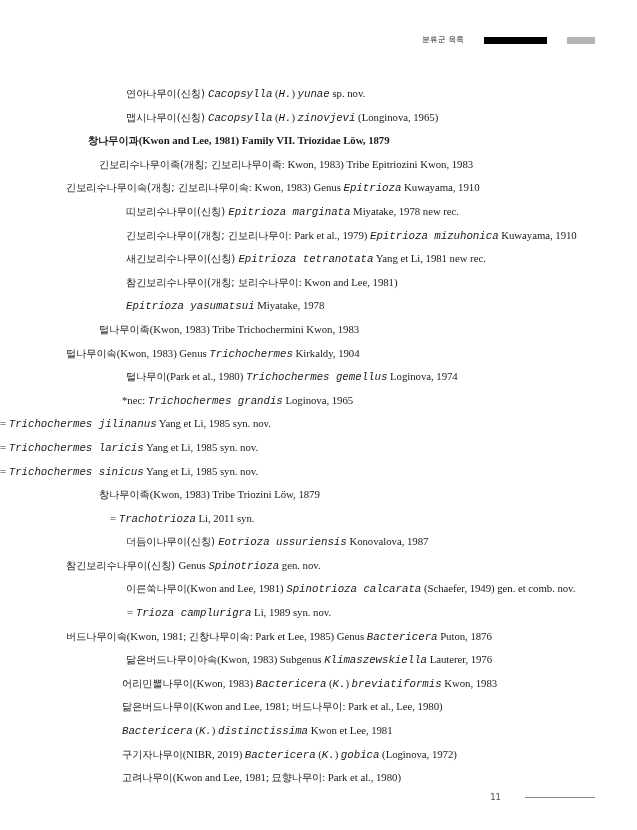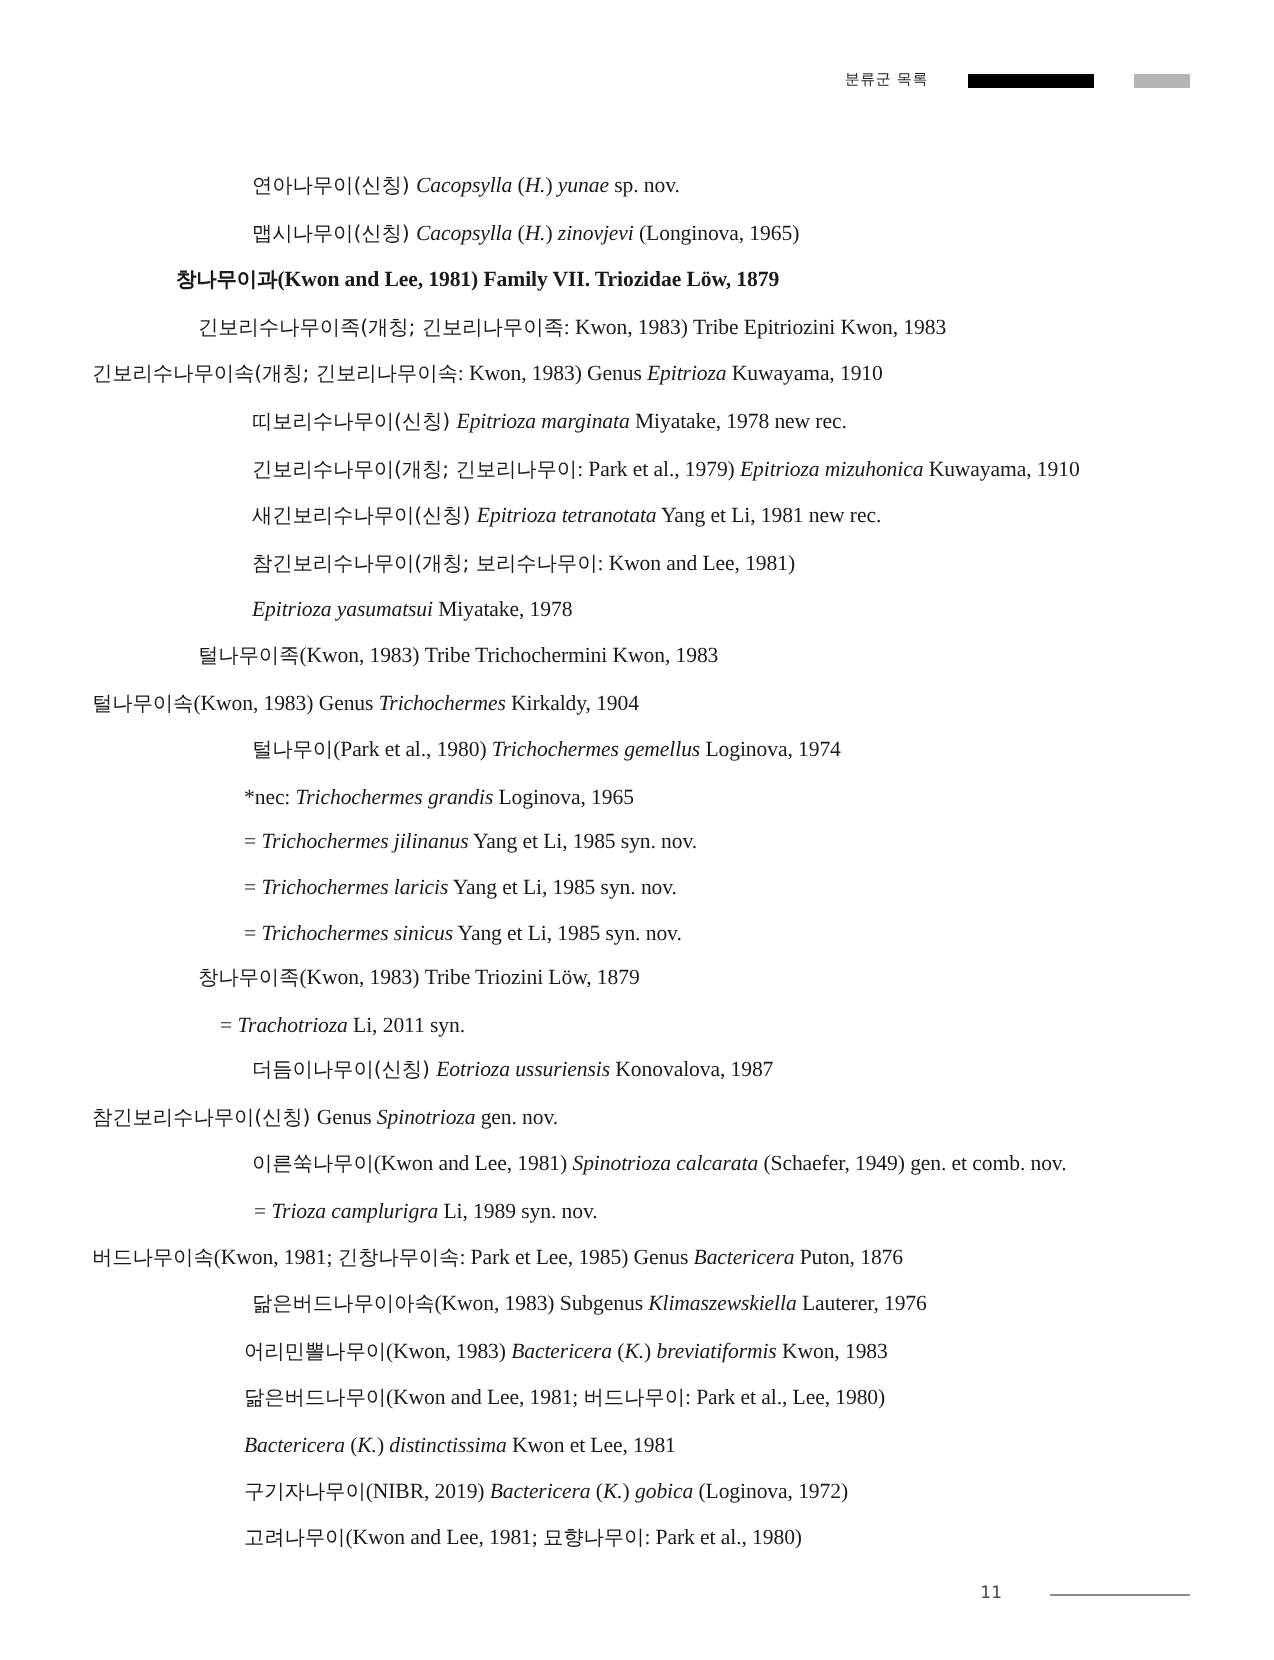--- a/index.html
+++ b/index.html
@@ -56,39 +56,40 @@
     line-height: 22.6px;
     white-space: nowrap;
     letter-spacing: -0.05px;
   }
   .line .ko {
     font-family: "DejaVu Sans", "Liberation Sans", sans-serif;
     font-size: 10.2px;
   }
   .line i {
     font-style: italic;
+    font-family: Liberation Mono, monospace;
   }
   .line b,
   .line .bold {
     font-weight: bold;
   }
   .line.bold-line {
     font-weight: bold;
   }
   .line.bold-line .ko {
     font-weight: bold;
   }
 
   
   .ind-0 { padding-left: 88px; }
   .ind-1 { padding-left: 99px; }
-  .ind-2 { padding-left: 46px; }
+  .ind-2 { padding-left: 66px; }
   .ind-3 { padding-left: 126px; }
   .ind-4 { padding-left: 122px; }
-  .ind-eq { padding-left: 122px; }
+  .ind-eq { }
   .ind-eq-deep { padding-left: 127px; }
   .ind-flat { padding-left: 110px; }
 
   
   .footer {
     position: absolute;
     bottom: 28px;
     right: 42px;
     display: flex;
     align-items: center;

